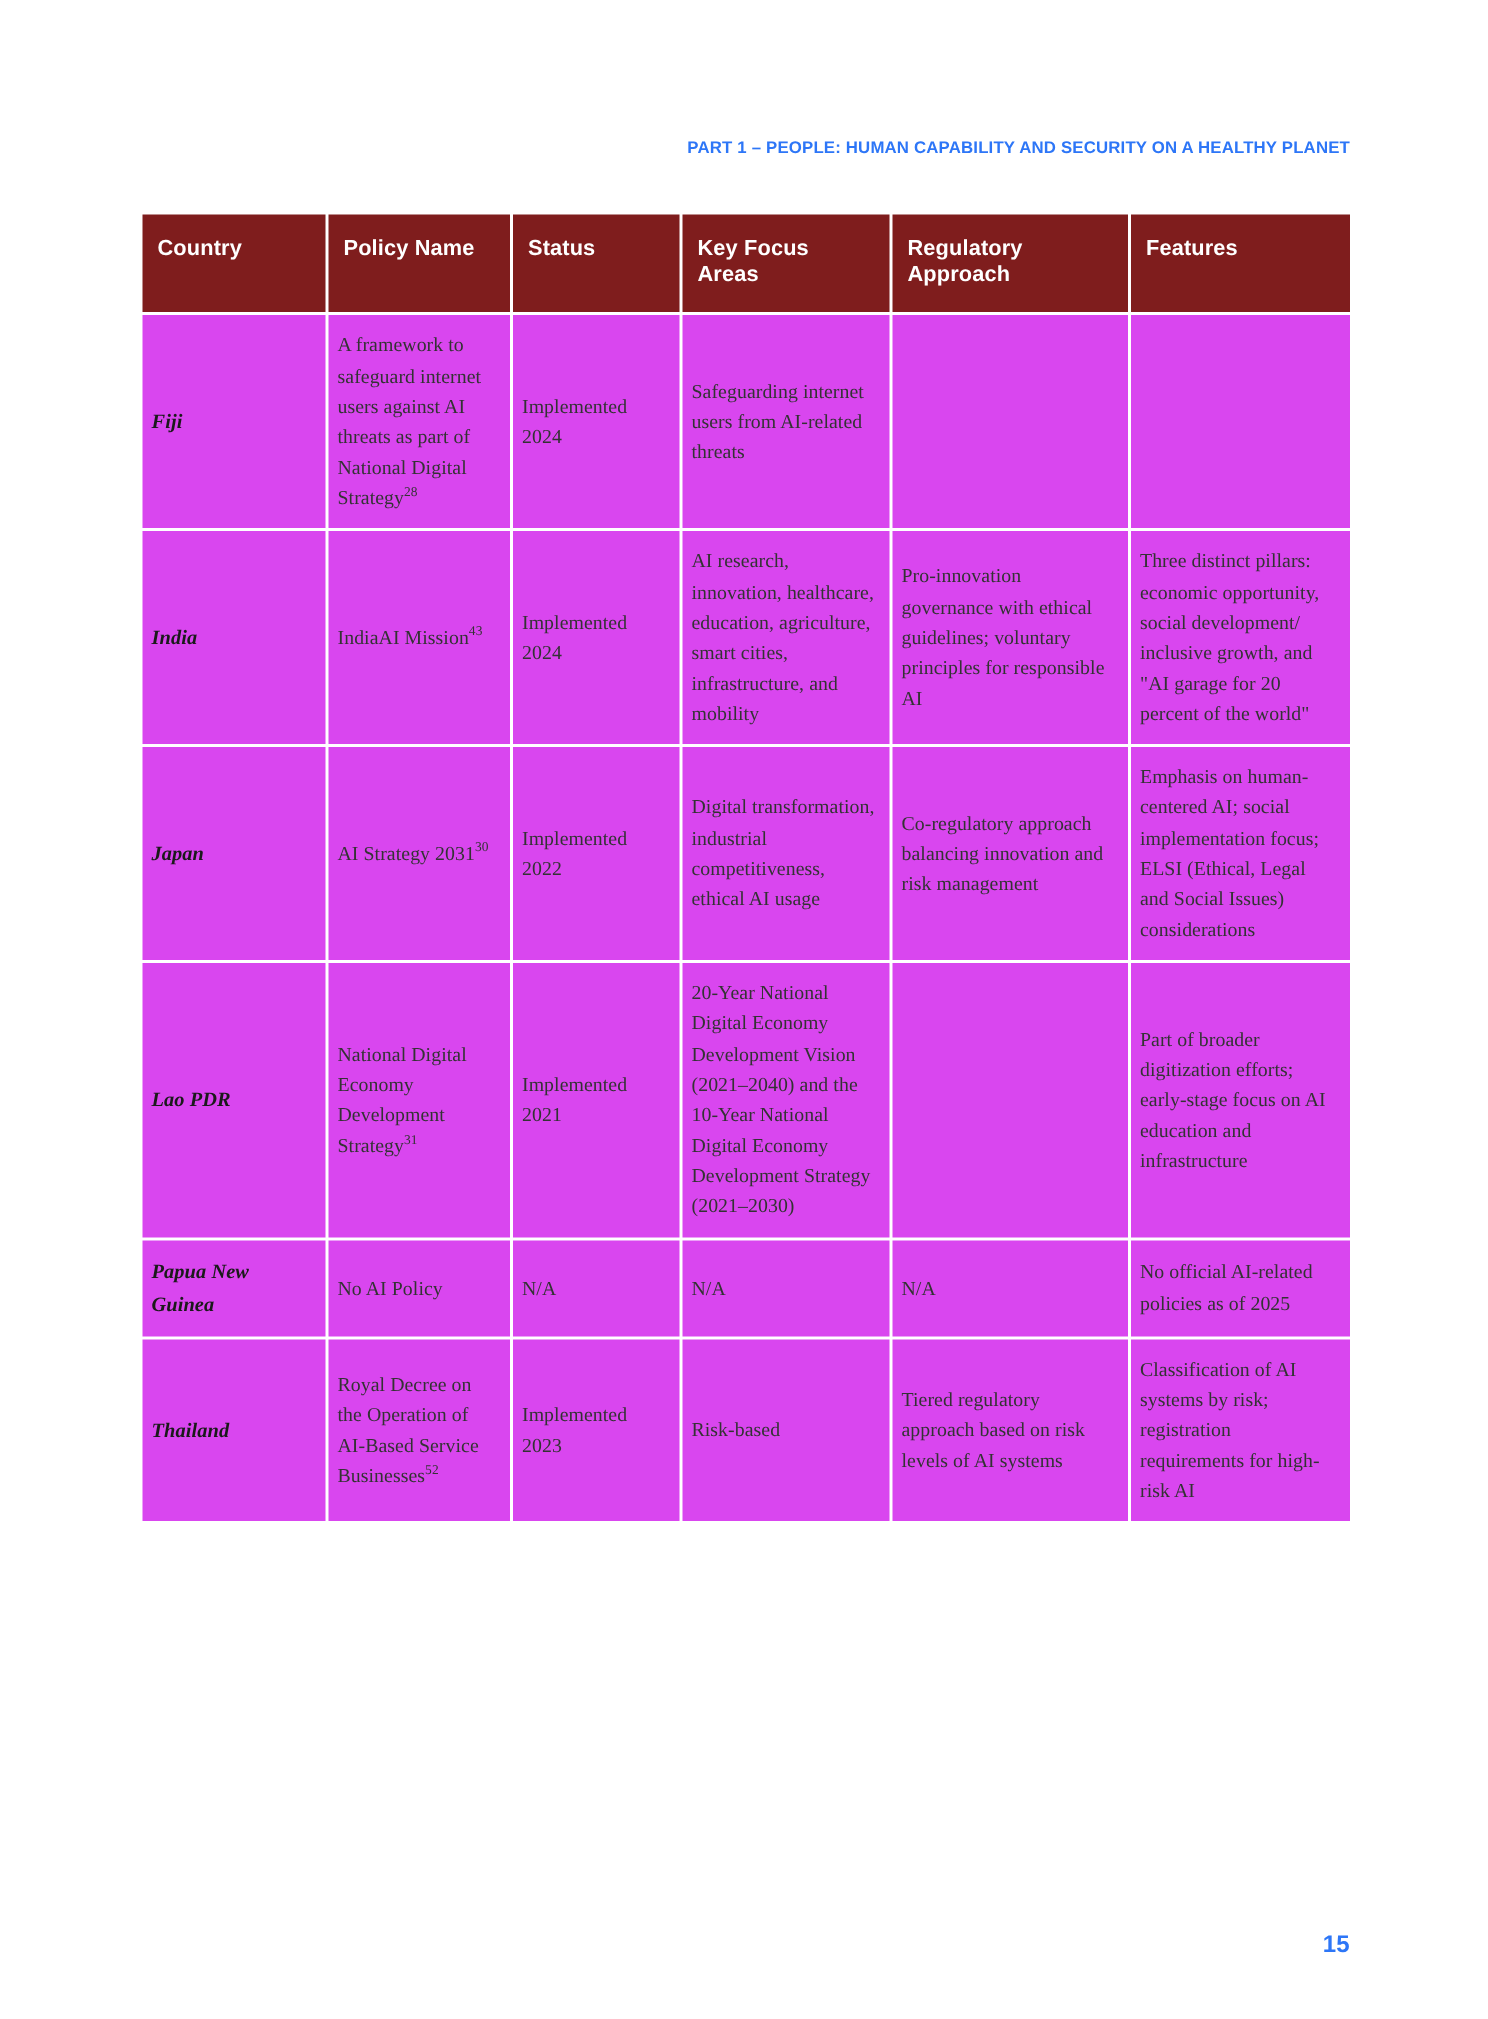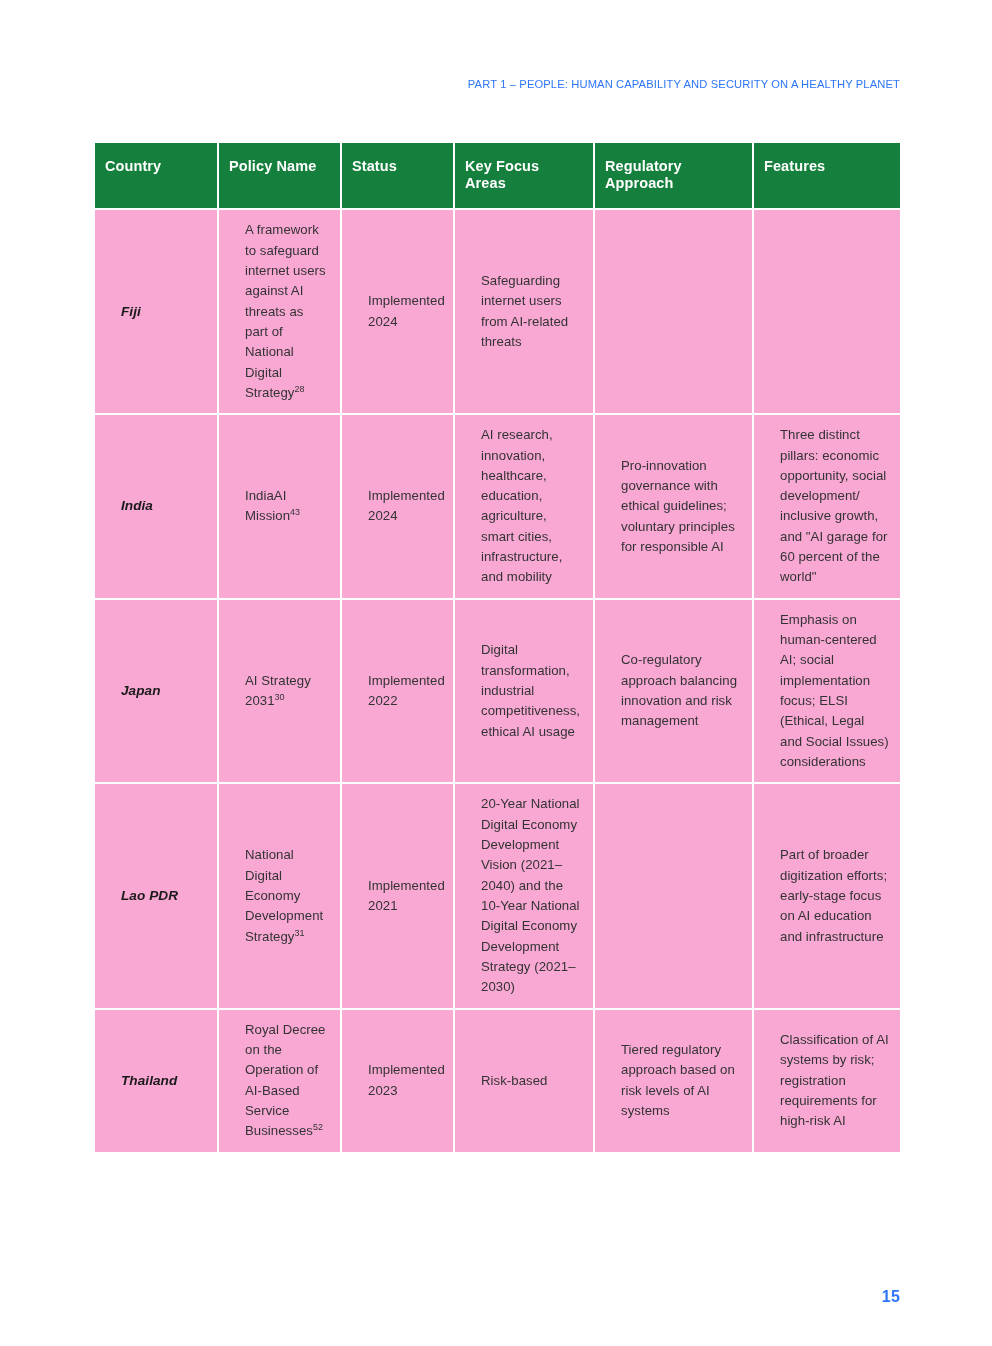--- a/index.html
+++ b/index.html
@@ -13,62 +13,63 @@
     font-family: "Liberation Sans", sans-serif;
     position: relative;
     overflow: hidden;
   }
   .page {
     position: absolute;
     inset: 0;
   }
   .running-head {
     position: absolute;
-    top: 78px;
+    top: 93px;
     right: 92px;
     font-size: 11.2px;
-    font-weight: normal;
+    font-weight: bold;
     letter-spacing: 0.12px;
     color: #2D76F7;
     text-transform: uppercase;
     white-space: nowrap;
   }
   .table-wrap {
     position: absolute;
     left: 93px;
     top: 141px;
     width: 807px;
   }
   table.policy-table {
     width: 807px;
     border-collapse: separate;
     border-spacing: 2px 2px;
     table-layout: fixed;
   }
   table.policy-table th {
-    background: #15803d;
+    background: #7f1d1d;
     color: #ffffff;
     font-size: 14.5px;
     font-weight: bold;
     text-align: left;
     vertical-align: top;
     padding: 15px 10px 16px 10px;
     line-height: 1.18;
     letter-spacing: 0.1px;
   }
   table.policy-table td {
-    background: #f9a8d4;
+    background: #d946ef;
     color: #333333;
     font-size: 13.2px;
     font-weight: normal;
     text-align: left;
     vertical-align: middle;
-    padding: 10px 10px 10px 26px;
+    padding: 10px 10px 10px 6px;
     line-height: 1.54;
     letter-spacing: 0.05px;
+    font-family: Liberation Serif, serif;
   }
   table.policy-table td.country {
     font-weight: bold;
     font-style: italic;
     color: #1a1a1a;
     font-size: 13.6px;
     line-height: 1.62;
     margin-left: 18px;
   }
   sup {
@@ -135,21 +136,21 @@
         </tr>
 
         <tr>
           <td class="country">
               <span class="cell-text">India</span>
             </td>
           <td><span>IndiaAI Mission</span><sup>43</sup></td>
           <td>Implemented 2024</td>
           <td>AI research, innovation, healthcare, education, agriculture, smart cities, infrastructure, and mobility</td>
           <td>Pro-innovation governance with ethical guidelines; voluntary principles for responsible AI</td>
-          <td>Three distinct pillars: economic opportunity, social development/ inclusive growth, and "AI garage for 60 percent of the world"</td>
+          <td>Three distinct pillars: economic opportunity, social development/ inclusive growth, and "AI garage for 20 percent of the world"</td>
         </tr>
 
         <tr>
           <td class="country">
               <span class="cell-text">Japan</span>
             </td>
           <td><span>AI Strategy 2031</span><sup>30</sup></td>
           <td>Implemented 2022</td>
           <td>Digital transformation, industrial competitiveness, ethical AI usage</td>
           <td>Co-regulatory approach balancing innovation and risk management</td>
@@ -160,20 +161,30 @@
           <td class="country">
               <span class="cell-text">Lao PDR</span>
             </td>
           <td><span>National Digital Economy Development Strategy</span><sup>31</sup></td>
           <td>Implemented 2021</td>
           <td>20-Year National Digital Economy Development Vision (2021–2040) and the 10-Year National Digital Economy Development Strategy (2021–2030)</td>
           <td></td>
           <td>Part of broader digitization efforts; early-stage focus on AI education and infrastructure</td>
         </tr>
 
+        <tr>
+          <td class="country">
+              <span class="cell-text">Papua New Guinea</span>
+            </td>
+          <td><span>No AI Policy</span><sup></sup></td>
+          <td>N/A</td>
+          <td>N/A</td>
+          <td>N/A</td>
+          <td>No official AI-related policies as of 2025</td>
+        </tr>
 
         <tr>
           <td class="country">
               <span class="cell-text">Thailand</span>
             </td>
           <td><span>Royal Decree on the Operation of AI-Based Service Businesses</span><sup>52</sup></td>
           <td>Implemented 2023</td>
           <td>Risk-based</td>
           <td>Tiered regulatory approach based on risk levels of AI systems</td>
           <td>Classification of AI systems by risk; registration requirements for high-risk AI</td>

